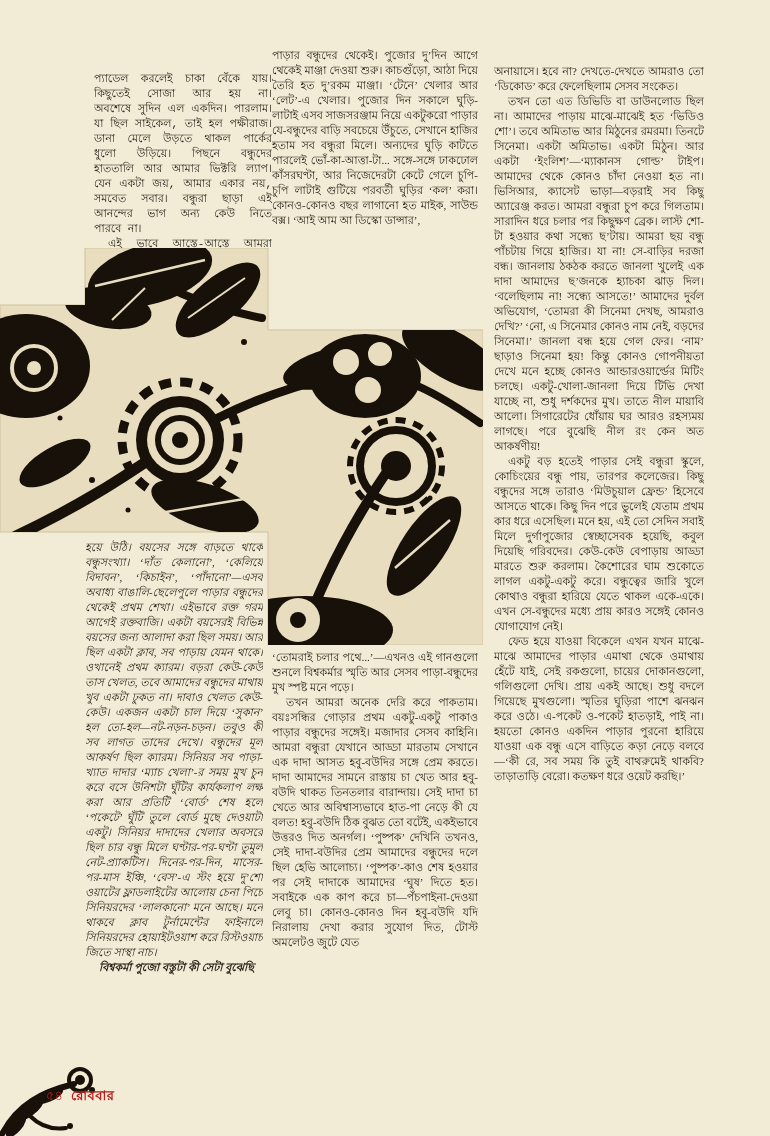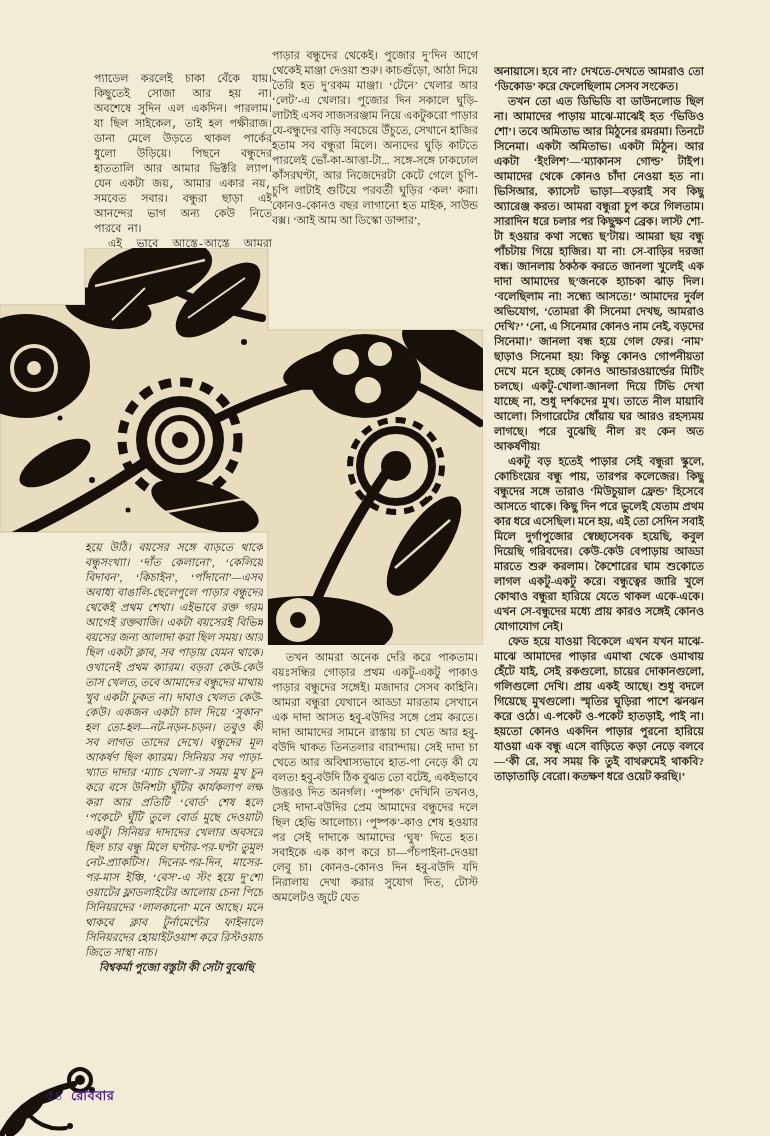--- a/index.html
+++ b/index.html
@@ -19,32 +19,32 @@
     color:#29241b;
     overflow:hidden;
   }
   .col p { margin:0; padding:0; }
   .col p.ind { text-indent:14px; }
   .col p.lead { font-weight:bold; }
   #col1-top    { left:94px;  top:72px;  width:178px; height:176px;font-family:Liberation Mono, monospace; }
   #col1-bottom { left:85px;  top:540px; width:178px; height:548px;font-style:italic; }
   #col2-top    { left:272px; top:48px;  width:206px; height:262px; }
   #col2-bottom { left:272px; top:650px; width:206px; height:438px; }
-  #col3        { left:494px; top:64px;  width:210px; height:1024px;font-weight:bold; }
+  #col3        { left:494px; top:64px;  width:210px; height:1024px; }
   .artwork {
     position:absolute; left:0; top:248px;
     width:483px; height:397px;
   }
   .corner {
     position:absolute; left:0; top:1030px;
     width:100px; height:106px;
   }
   .footer {
     position:absolute; left:46px; top:1086px;
-    font-size:13px; color:#4c1d95;
+    font-size:13px; color:#b91c1c;
   }
   .footer .mag { font-weight:bold; margin-left:8px; letter-spacing:0.5px; }
 </style>
 </head>
 <body>
 
 <div class="page">
 
   <svg class="artwork" viewBox="0 0 483 397" preserveAspectRatio="none" xmlns="http://www.w3.org/2000/svg">
     <defs>
@@ -123,20 +123,21 @@
   <div class="col" id="col1-bottom">
     <p>হয়ে উঠি। বয়সের সঙ্গে বাড়তে থাকে বন্ধুসংখ্যা। ‘দাঁত কেলানো’, ‘কেলিয়ে বিদাবন’, ‘কিচাইন’, ‘পাঁদানো’—এসব অবাধ্য বাঙালি-ছেলেপুলে পাড়ার বন্ধুদের থেকেই প্রথম শেখা। এইভাবে রক্ত গরম আগেই রক্তবাজি। একটা বয়সেরই বিভিন্ন বয়সের জন্য আলাদা করা ছিল সময়। আর ছিল একটা ক্লাব, সব পাড়ায় যেমন থাকে। ওখানেই প্রথম ক্যারম। বড়রা কেউ-কেউ তাস খেলত, তবে আমাদের বন্ধুদের মাথায় খুব একটা ঢুকত না। দাবাও খেলত কেউ-কেউ। একজন একটা চাল দিয়ে ‘সুকান’ হল তো-হল—নট-নড়ন-চড়ন। তবুও কী সব লাগত তাদের দেখে। বন্ধুদের মূল আকর্ষণ ছিল ক্যারম। সিনিয়র সব পাড়া-খ্যাত দাদার ‘ম্যাচ খেলা’-র সময় মুখ চুন করে বসে উনিশটা ঘুঁটির কার্যকলাপ লক্ষ করা আর প্রতিটি ‘বোর্ড’ শেষ হলে ‘পকেটে’ ঘুঁটি তুলে বোর্ড মুছে দেওয়াটা একটু। সিনিয়র দাদাদের খেলার অবসরে ছিল চার বন্ধু মিলে ঘণ্টার-পর-ঘণ্টা তুমুল নেট-প্র্যাকটিস। দিনের-পর-দিন, মাসের-পর-মাস ইঞ্চি, ‘বেস’-এ স্টং হয়ে দু’শো ওয়াটের ফ্লাডলাইটের আলোয় চেনা পিচে সিনিয়রদের ‘লালকানো’ মনে আছে। মনে থাকবে ক্লাব টুর্নামেন্টের ফাইনালে সিনিয়রদের হোয়াইটওয়াশ করে রিস্টওয়াচ জিতে সাস্থা নাচ।</p>
     <p class="ind lead">বিশ্বকর্মা পুজো বস্তুটা কী সেটা বুঝেছি</p>
   </div>
 
   <div class="col" id="col2-top">
     <p>পাড়ার বন্ধুদের থেকেই। পুজোর দু’দিন আগে থেকেই মাঞ্জা দেওয়া শুরু। কাচগুঁড়ো, আঠা দিয়ে তৈরি হত দু’রকম মাঞ্জা। ‘টেনে’ খেলার আর ‘লেট’-এ খেলার। পুজোর দিন সকালে ঘুড়ি-লাটাই এসব সাজসরঞ্জাম নিয়ে একটুকরো পাড়ার যে-বন্ধুদের বাড়ি সবচেয়ে উঁচুতে, সেখানে হাজির হতাম সব বন্ধুরা মিলে। অন্যদের ঘুড়ি কাটতে পারলেই ভোঁ-কা-আত্তা-টা... সঙ্গে-সঙ্গে ঢাকঢোল কাঁসরঘণ্টা, আর নিজেদেরটা কেটে গেলে চুপি-চুপি লাটাই গুটিয়ে পরবর্তী ঘুড়ির ‘কল’ করা। কোনও-কোনও বছর লাগানো হত মাইক, সাউন্ড বক্স। ‘আই আম আ ডিস্কো ডান্সার’,</p>
   </div>
 
   <div class="col" id="col2-bottom">
+    <p>‘তোমরাই চলার পথে...’—এখনও এই গানগুলো শুনলে বিশ্বকর্মার স্মৃতি আর সেসব পাড়া-বন্ধুদের মুখ স্পষ্ট মনে পড়ে।</p>
     <p class="ind">তখন আমরা অনেক দেরি করে পাকতাম। বয়ঃসন্ধির গোড়ার প্রথম একটু-একটু পাকাও পাড়ার বন্ধুদের সঙ্গেই। মজাদার সেসব কাহিনি। আমরা বন্ধুরা যেখানে আড্ডা মারতাম সেখানে এক দাদা আসত হবু-বউদির সঙ্গে প্রেম করতে। দাদা আমাদের সামনে রাস্তায় চা খেত আর হবু-বউদি থাকত তিনতলার বারান্দায়। সেই দাদা চা খেতে আর অবিশ্বাস্যভাবে হাত-পা নেড়ে কী যে বলত! হবু-বউদি ঠিক বুঝত তো বটেই, একইভাবে উত্তরও দিত অনর্গল। ‘পুষ্পক’ দেখিনি তখনও, সেই দাদা-বউদির প্রেম আমাদের বন্ধুদের দলে ছিল হেভি আলোচ্য। ‘পুষ্পক’-কাও শেষ হওয়ার পর সেই দাদাকে আমাদের ‘ঘুষ’ দিতে হত। সবাইকে এক কাপ করে চা—পঁচপাইনা-দেওয়া লেবু চা। কোনও-কোনও দিন হবু-বউদি যদি নিরালায় দেখা করার সুযোগ দিত, টোস্ট অমলেটও জুটে যেত</p>
   </div>
 
   <div class="col" id="col3">
     <p>অনায়াসে। হবে না? দেখতে-দেখতে আমরাও তো ‘ডিকোড’ করে ফেলেছিলাম সেসব সংকেত।</p>
     <p class="ind">তখন তো এত ডিভিডি বা ডাউনলোড ছিল না। আমাদের পাড়ায় মাঝে-মাঝেই হত ‘ভিডিও শো’। তবে অমিতাভ আর মিঠুনের রমরমা। তিনটে সিনেমা। একটা অমিতাভ। একটা মিঠুন। আর একটা ‘ইংলিশ’—‘ম্যাকানস গোল্ড’ টাইপ। আমাদের থেকে কোনও চাঁদা নেওয়া হত না। ভিসিআর, ক্যাসেট ভাড়া—বড়রাই সব কিছু অ্যারেঞ্জ করত। আমরা বন্ধুরা চুপ করে গিলতাম। সারাদিন ধরে চলার পর কিছুক্ষণ ব্রেক। লাস্ট শো-টা হওয়ার কথা সন্ধ্যে ছ’টায়। আমরা ছয় বন্ধু পাঁচটায় গিয়ে হাজির। যা না! সে-বাড়ির দরজা বন্ধ। জানলায় ঠকঠক করতে জানলা খুলেই এক দাদা আমাদের ছ’জনকে হ্যাচকা ঝাড় দিল। ‘বলেছিলাম না! সন্ধ্যে আসতে!’ আমাদের দুর্বল অভিযোগ, ‘তোমরা কী সিনেমা দেখছ, আমরাও দেখি?’ ‘নো, এ সিনেমার কোনও নাম নেই, বড়দের সিনেমা।’ জানলা বন্ধ হয়ে গেল ফের। ‘নাম’ ছাড়াও সিনেমা হয়! কিন্তু কোনও গোপনীয়তা দেখে মনে হচ্ছে কোনও আন্ডারওয়ার্ল্ডের মিটিং চলছে। একটু-খোলা-জানলা দিয়ে টিভি দেখা যাচ্ছে না, শুধু দর্শকদের মুখ। তাতে নীল মায়াবি আলো। সিগারেটের ধোঁয়ায় ঘর আরও রহস্যময় লাগছে। পরে বুঝেছি নীল রং কেন অত আকর্ষণীয়!</p>
     <p class="ind">একটু বড় হতেই পাড়ার সেই বন্ধুরা স্কুলে, কোচিংয়ের বন্ধু পায়, তারপর কলেজের। কিছু বন্ধুদের সঙ্গে তারাও ‘মিউচুয়াল ফ্রেন্ড’ হিসেবে আসতে থাকে। কিছু দিন পরে ভুলেই যেতাম প্রথম কার ধরে এসেছিল। মনে হয়, এই তো সেদিন সবাই মিলে দুর্গাপুজোর স্বেচ্ছাসেবক হয়েছি, কবুল দিয়েছি গরিবদের। কেউ-কেউ বেপাড়ায় আড্ডা মারতে শুরু করলাম। কৈশোরের ঘাম শুকোতে লাগল একটু-একটু করে। বন্ধুত্বের জারি খুলে কোথাও বন্ধুরা হারিয়ে যেতে থাকল একে-একে। এখন সে-বন্ধুদের মধ্যে প্রায় কারও সঙ্গেই কোনও যোগাযোগ নেই।</p>
     <p class="ind">ফেড হয়ে যাওয়া বিকেলে এখন যখন মাঝে-মাঝে আমাদের পাড়ার এমাথা থেকে ওমাথায় হেঁটে যাই, সেই রকগুলো, চায়ের দোকানগুলো, গলিগুলো দেখি। প্রায় একই আছে। শুধু বদলে গিয়েছে মুখগুলো। স্মৃতির ঘুড়িরা পাশে ঝনঝন করে ওঠে। এ-পকেট ও-পকেট হাতড়াই, পাই না। হয়তো কোনও একদিন পাড়ার পুরনো হারিয়ে যাওয়া এক বন্ধু এসে বাড়িতে কড়া নেড়ে বলবে—‘কী রে, সব সময় কি তুই বাথরুমেই থাকবি? তাড়াতাড়ি বেরো। কতক্ষণ ধরে ওয়েট করছি।’</p>
   </div>
 

